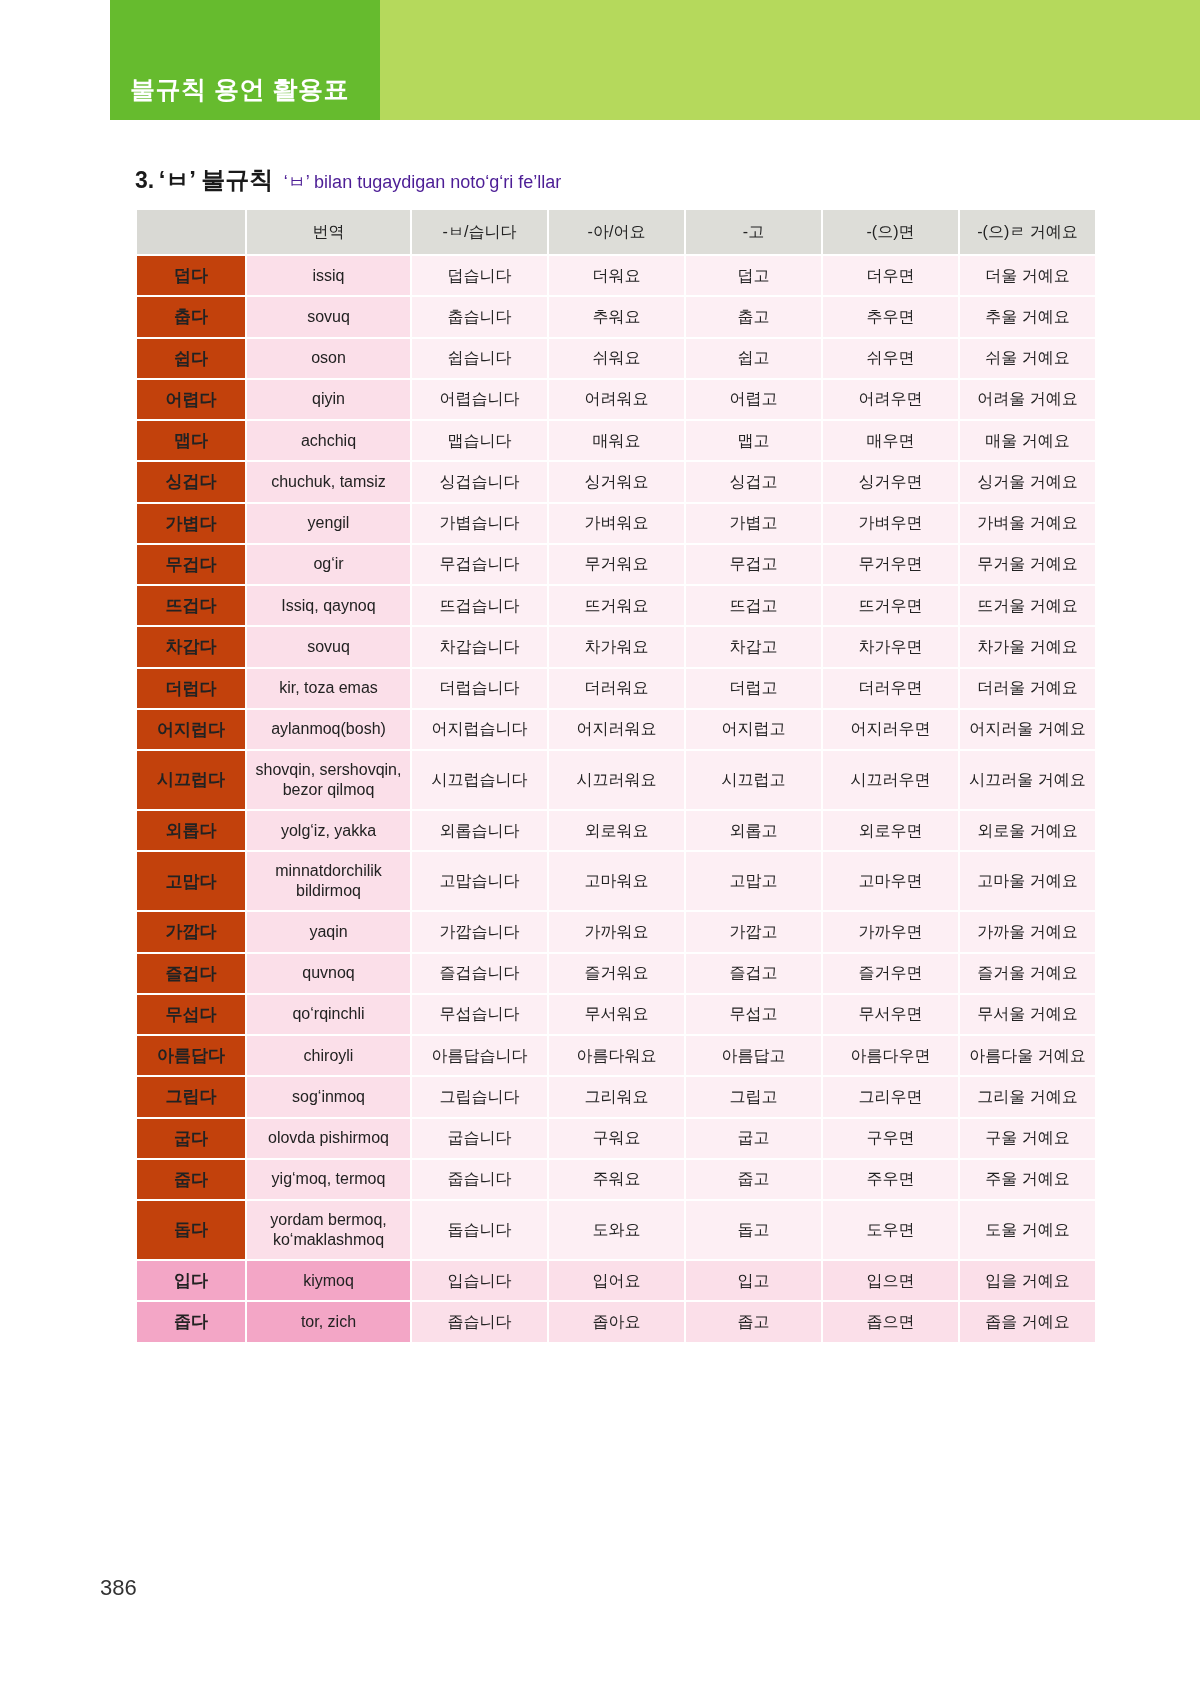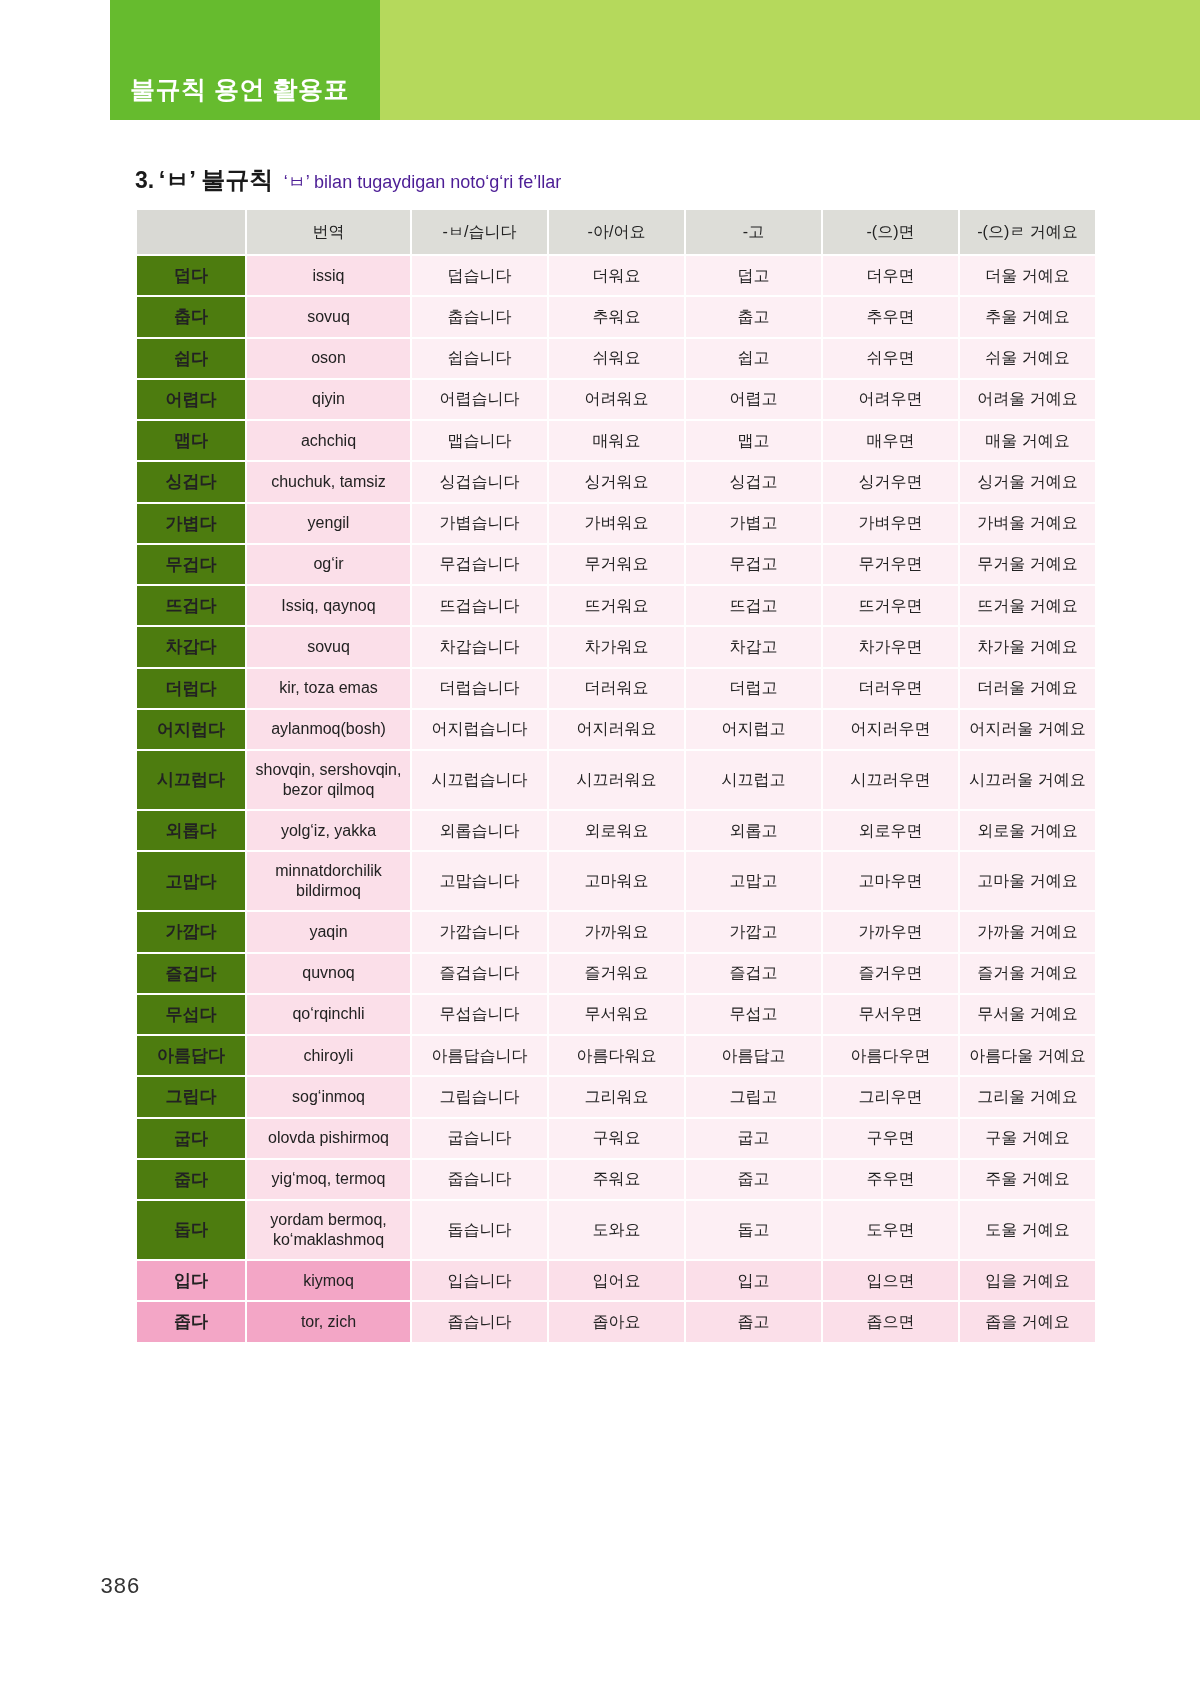--- a/index.html
+++ b/index.html
@@ -106,21 +106,21 @@
     background: #ddddd8;
     font-size: 16px;
     color: #222;
     height: 26px;
     font-weight: normal;
     margin-left: 8px;
   }
   thead th.blank { background: #d9d9d4; }
 
   tbody td.col-word {
-    background: #4d7c0f;
+    background: #c2410c;
     font-weight: bold;
     font-size: 17px;
   }
   tbody td.col-trans {
     background: #fbdfe9;
     font-size: 16px;
   }
   tbody td.col-form {
     background: #fdeff4;
     font-size: 16px;
@@ -134,21 +134,20 @@
   }
 
   
   .page-number {
     position: absolute;
     left: 100px;
     top: 1575px;
     font-size: 22px;
     color: #333333;
     font-weight: normal;
-    font-family: Liberation Mono, monospace;
   }
 </style>
 </head>
 <body>
 
 <div class="header-band"></div>
 <div class="header-tab">
   <div class="header-tab-label">불규칙 용언 활용표</div>
 </div>
 <div class="header-sub">Noto‘g‘ri fellar jadvali</div>

